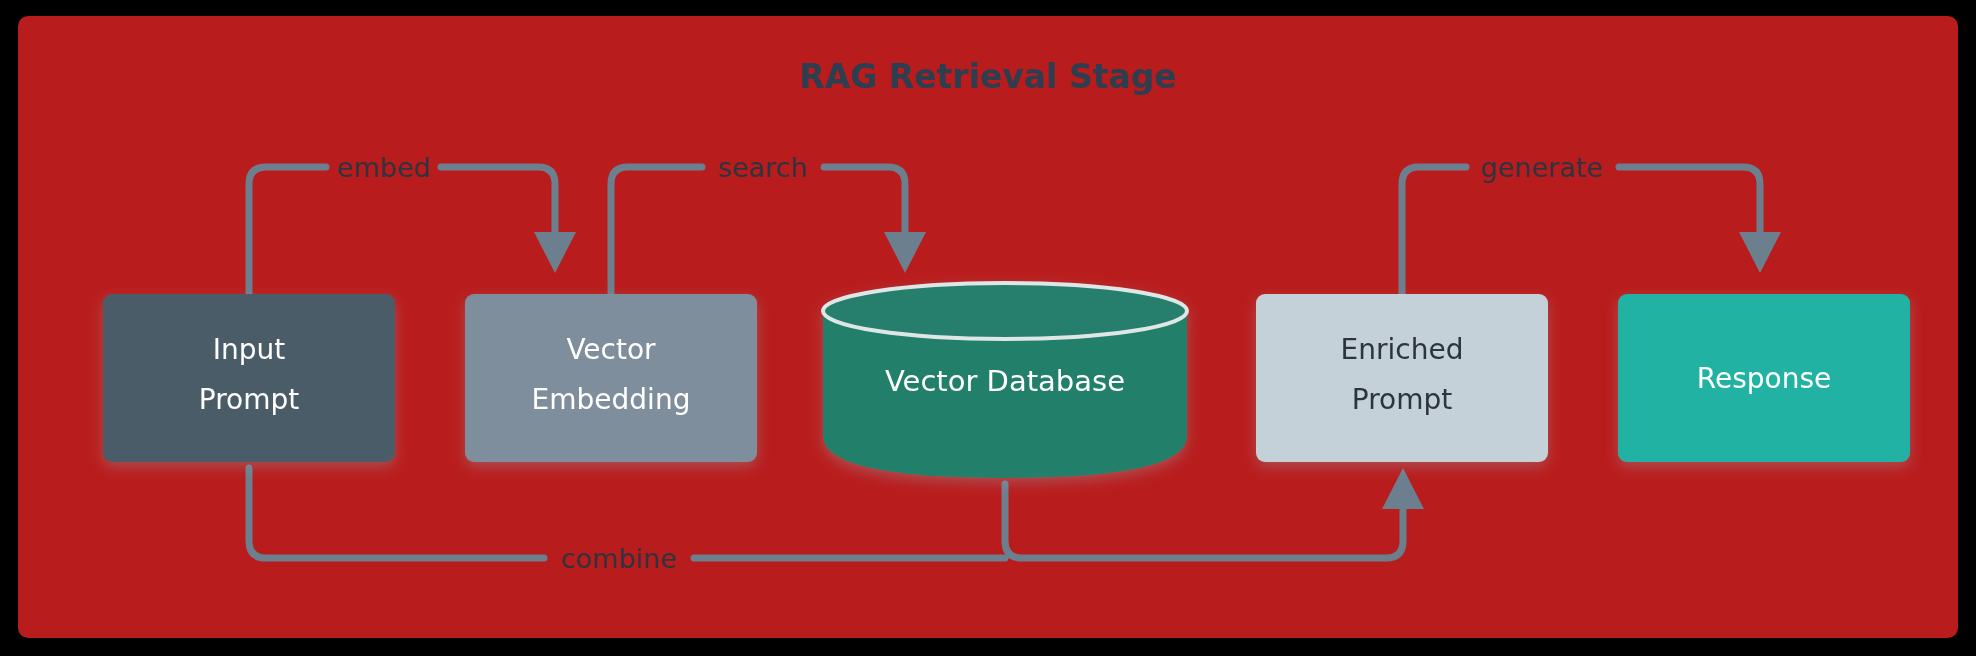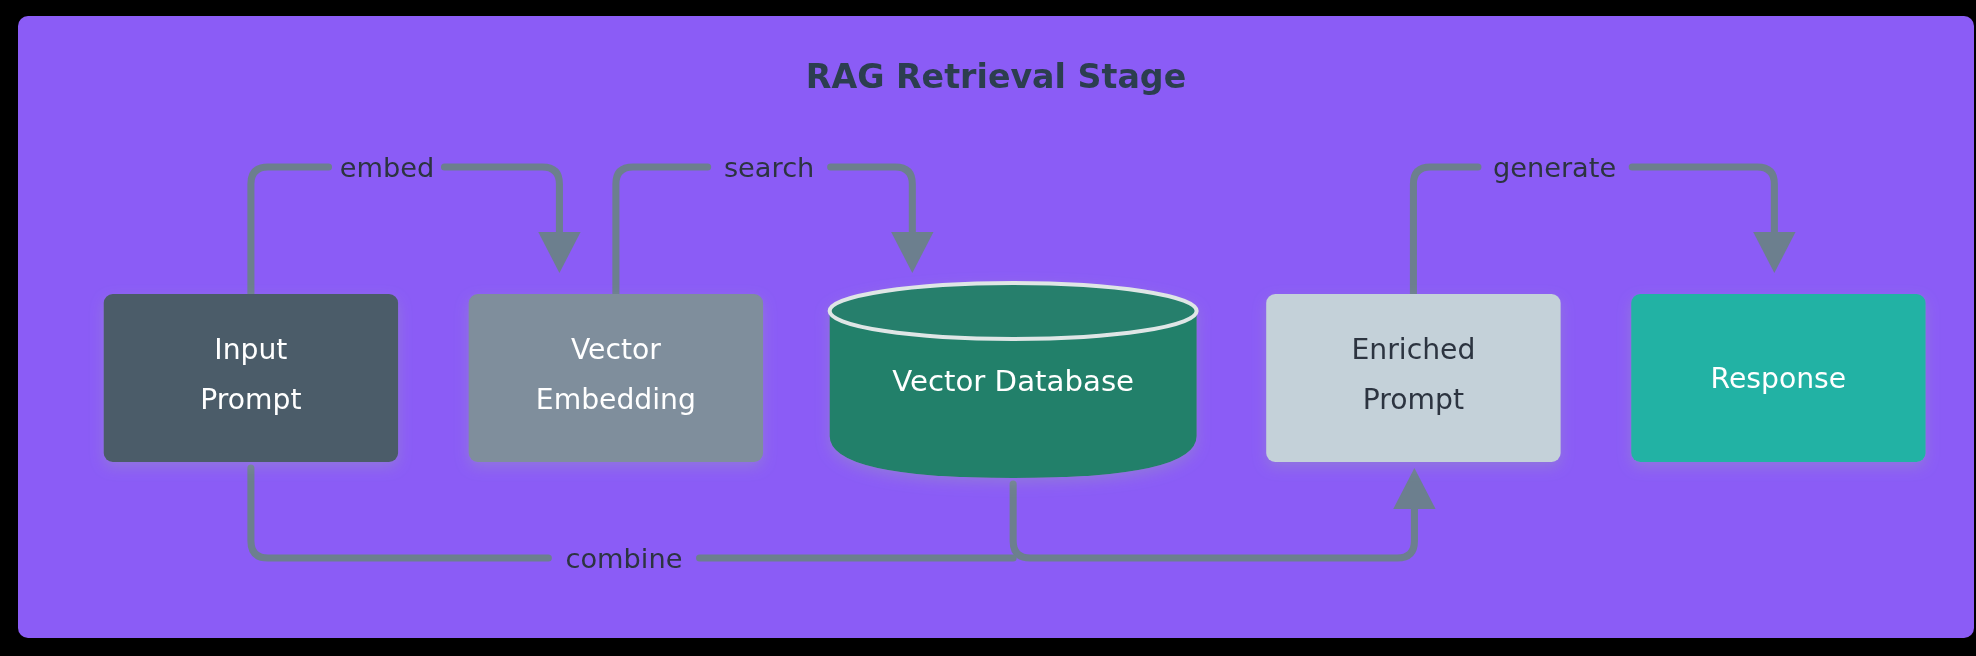--- a/index.html
+++ b/index.html
@@ -19,24 +19,23 @@
     width: 1976px;
     height: 656px;
     background: #000000;
     box-sizing: border-box;
     padding: 16px 18px 18px 18px;
   }
   #canvas {
     position: relative;
     width: 100%;
     height: 100%;
-    background: #8b5cf6;
+    background: #b91c1c;
     border-radius: 10px;
     overflow: hidden;
-    padding-left: 16px;
   }
   #diagram {
     position: absolute;
     left: 0; top: 0;
     width: 100%;
     height: 100%;
     display: block;
   }
   .title-text {
     font-family: "DejaVu Sans", sans-serif;

